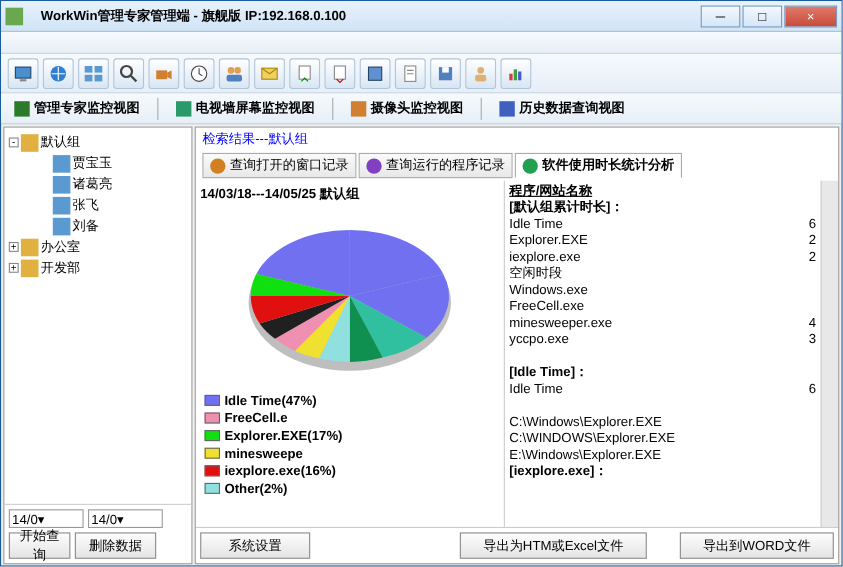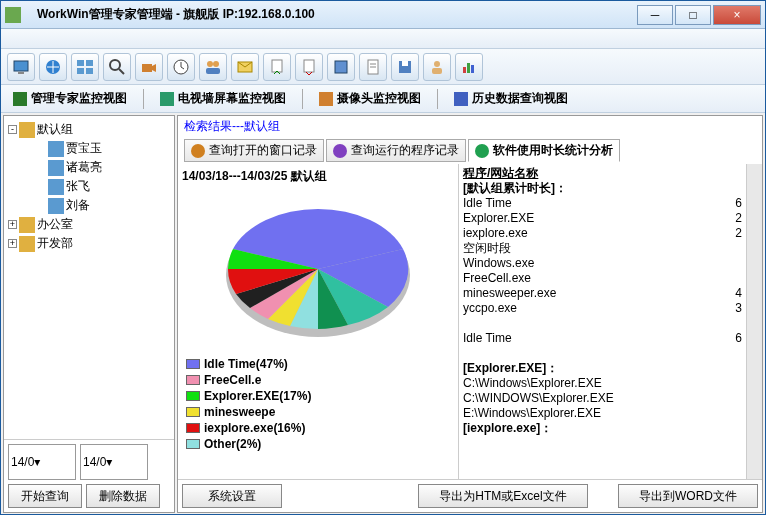--- a/index.html
+++ b/index.html
@@ -16,21 +16,21 @@
 .tab { display: flex; align-items: center; gap: 4px; padding: 2px 6px; cursor:pointer; font-weight: bold; color: #000; }
 .tab .ticon { width: 14px; height: 14px; }
 .content { display: flex; height: 402px; }
 .sidebar { width: 172px; background: #fff; border: 1px solid #999; margin: 2px; display:flex; flex-direction:column; }
 .tree { flex: 1; padding: 4px; overflow-y: auto; }
 .tree-node { display: flex; align-items: center; gap: 2px; padding: 1px 0; cursor:pointer; white-space: nowrap; }
 .tree-node .exp { width: 9px; height: 9px; border: 1px solid #888; background:#fff; display:flex;align-items:center;justify-content:center; font-size:9px; line-height:7px; }
 .tree-node .nicon { width: 16px; height: 16px; }
 .tree-node.indent2 { padding-left: 40px; }
 .sidebar-bottom { padding: 4px; border-top: 1px solid #ccc; }
-.dateselect { width: 68px; height: 36px; border: 1px solid #999; background:#fff; padding: 0 2px; display:inline-flex; align-items:center; cursor:pointer; }
+.dateselect { width: 68px; height: 17px; border: 1px solid #999; background:#fff; padding: 0 2px; display:inline-flex; align-items:center; cursor:pointer; }
 .btn { height: 24px; border: 1px solid #888; background: linear-gradient(#fdfdfd,#e4e4e4); padding: 0 8px; cursor:pointer; display:inline-flex;align-items:center;justify-content:center; }
 .main { flex: 1; background: #fff; border: 1px solid #999; margin: 2px 2px 2px 0; display:flex; flex-direction:column; overflow:hidden; }
 .search-res { color: #0000ff; padding: 2px 6px; }
 .filtertabs { display: flex; flex-wrap: wrap; padding: 2px 6px; gap: 2px; }
 .ftab { border: 1px solid #aaa; background: linear-gradient(#fafafa,#e8e8e8); padding: 2px 6px; display:flex; align-items:center; gap:4px; cursor:pointer; }
 .ftab.active { background: #fff; border-bottom-color: #fff; font-weight: bold; }
 .ftab .fi { width: 14px; height: 14px; border-radius:50%; }
 .chart-area { display:flex; flex: 1; overflow:hidden; }
 .chart-left { width: 280px; padding: 4px; }
 .chart-title { font-weight: bold; margin-bottom: 4px; }
@@ -215,21 +215,21 @@
           <span class="nicon" style="background:#e0b040"></span>
           <span>开发部</span>
         </div>
     </div>
     <div class="sidebar-bottom">
       <div style="display:flex;gap:4px;margin-bottom:4px">
         <div class="dateselect">14/0▾</div>
         <div class="dateselect">14/0▾</div>
       </div>
       <div style="display:flex;gap:4px">
-        <button class="btn" style="width:74px">开始查询</button>
+        <button class="btn" style="width:56px">开始查询</button>
         <button class="btn" style="width:74px">删除数据</button>
       </div>
     </div>
   </div>
 
   <div class="main">
     <div class="search-res">检索结果---默认组</div>
     <div class="filtertabs">
       <div class="ftab">
           <span class="fi" style="background:#d08020"></span>
@@ -240,21 +240,21 @@
           <span>查询运行的程序记录</span>
         </div>
       <div class="ftab active">
           <span class="fi" style="background:#20a050"></span>
           <span>软件使用时长统计分析</span>
         </div>
     </div>
 
     <div class="chart-area">
       <div class="chart-left">
-        <div class="chart-title">14/03/18---14/03/25   默认组</div>
+        <div class="chart-title">14/03/18---14/05/25   默认组</div>
         <div class="pie">
           <svg width="220" height="160" viewBox="0 0 220 160">
             <g transform="translate(110,80)">
               <ellipse cx="0" cy="6" rx="92" ry="62" fill="#444" opacity="0.35"></ellipse>
 
               <path d="M0,0 L0,-60 A90,60 0 0,1 85,-20 Z" fill="#7070f0"></path>
               <path d="M0,0 L85,-20 A90,60 0 0,1 70,38 Z" fill="#7070f0"></path>
               <path d="M0,0 L0,-60 A90,60 0 0,0 -85,-20 Z" fill="#7070f0"></path>
               <path d="M0,0 L70,38 A90,60 0 0,1 30,56 Z" fill="#30c0a0"></path>
               <path d="M0,0 L30,56 A90,60 0 0,1 0,60 Z" fill="#109050"></path>
@@ -324,26 +324,26 @@
           </div>
         <div class="listrow">
             <span>minesweeper.exe</span>
             <span class="val">4</span>
           </div>
         <div class="listrow">
             <span>yccpo.exe</span>
             <span class="val">3</span>
           </div>
         <div>&nbsp;</div>
+        <div class="bold">[Idle Time]：</div>
         <div class="listrow">
             <span>Idle Time</span>
             <span class="val">6</span>
           </div>
         <div>&nbsp;</div>
-        <div class="bold">[Explorer.EXE]：</div>
         <div class="listrow">
             <span>C:\Windows\Explorer.EXE</span>
           </div>
         <div class="listrow">
             <span>C:\WINDOWS\Explorer.EXE</span>
           </div>
         <div class="listrow">
             <span>E:\Windows\Explorer.EXE</span>
           </div>
         <div class="bold">[iexplore.exe]：</div>

